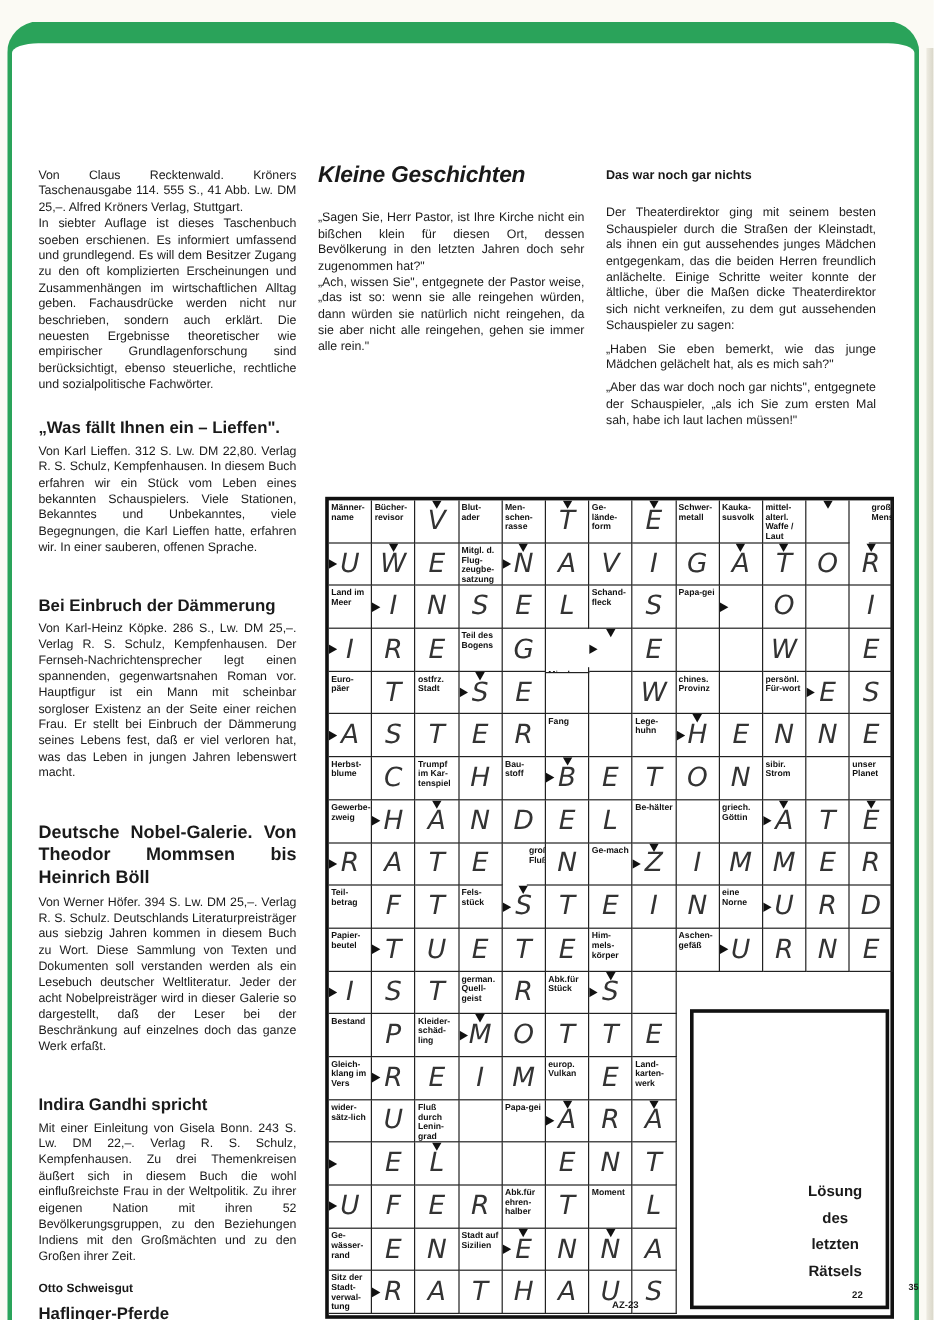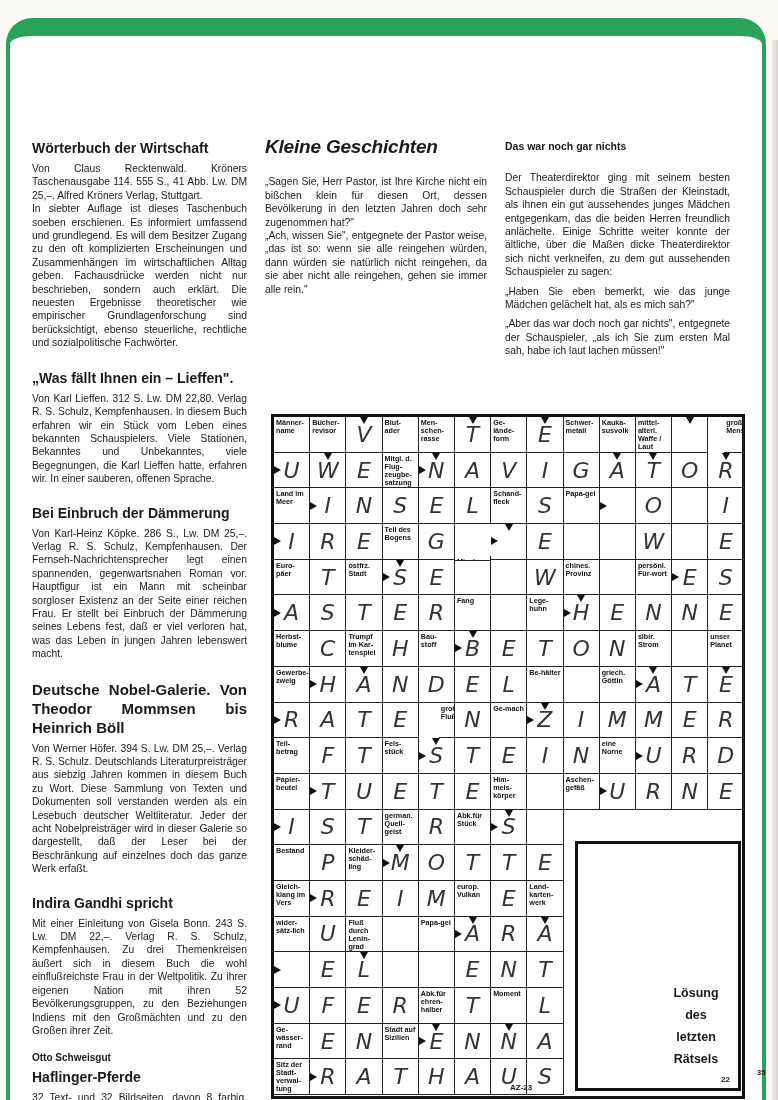--- a/index.html
+++ b/index.html
@@ -7,50 +7,49 @@
        font-family:"Liberation Sans",sans-serif;color:#1a1a1a;}
   .frame{position:absolute;left:6px;top:18px;width:760px;height:1090px;
          border-left:4px solid #2aa35a;border-right:4px solid #2aa35a;border-top:18px solid #2aa35a;
          border-radius:26px 26px 0 0;box-sizing:border-box;background:#ffffff;}
   .col{position:absolute;font-size:10.3px;line-height:13.4px;text-align:justify;}
   .col p{margin:0;}
   .col1{left:32px;top:140px;width:215px;}
   .col2{left:265px;top:140px;width:222px;}
   .col3{left:505px;top:140px;width:225px;}
   h2.h{font-size:14px;font-weight:bold;margin:0 0 5px 0;line-height:17px;text-align:left;}
-  h2.h.sp{margin-top:19px;}
+  h2.h.sp{margin-top:32px;}
   h2.big{font-size:15px;line-height:19px;text-align:justify;}
   h1.title{font-size:19px;font-style:italic;font-weight:900;margin:0 0 22px 0;letter-spacing:-0.2px;}
   h3.s{font-size:10.5px;font-weight:bold;margin:0 0 18px 0;}
   h4.auth{font-size:10px;font-weight:bold;margin:14px 0 4px 0;}
   .gap{height:6px;}
   
   .cw{position:absolute;left:271px;top:414px;width:474px;height:685px;border:3px solid #111;box-sizing:border-box;background:#fff;}
   .grid{position:absolute;left:0;top:0;display:grid;grid-template-columns:repeat(13,36.2px);grid-template-rows:repeat(19,35.7px);}
   .c{border-right:1px solid #222;border-bottom:1px solid #222;box-sizing:border-box;position:relative;overflow:hidden;}
   .c.clue{font-size:7.2px;line-height:8px;font-weight:bold;padding:2px 2px;color:#111;}
   .c.let{font-family:"DejaVu Sans",sans-serif;font-size:22px;font-weight:normal;color:#333;display:flex;align-items:center;justify-content:center;font-style:italic;}
   .arrR::before{content:"";position:absolute;left:0;top:50%;margin-top:-4px;border-left:7px solid #111;border-top:4px solid transparent;border-bottom:4px solid transparent;}
   .arrD::after{content:"";position:absolute;left:50%;top:0;margin-left:-4px;border-top:7px solid #111;border-left:4px solid transparent;border-right:4px solid transparent;}
   .solbox{position:absolute;left:575px;top:841px;width:166px;height:250px;border:3px solid #111;box-sizing:border-box;background:#fff;}
   .solgrid{position:absolute;left:10px;top:9px;font-family:"DejaVu Sans Mono",monospace;font-size:9.3px;line-height:12.6px;letter-spacing:2.9px;white-space:pre;color:#222;}
   .solcap{position:absolute;right:12px;top:138px;width:60px;text-align:center;font-size:12.5px;font-weight:bold;line-height:22px;}
-  .solnum{position:absolute;right:8px;bottom:4px;font-size:8px;font-weight:bold;margin-top:27px;}
+  .solnum{position:absolute;right:19px;bottom:4px;font-size:8px;font-weight:bold;margin-top:27px;}
   .az{position:absolute;left:510px;top:1083px;font-size:8px;font-weight:bold;}
   .pagenum{position:absolute;left:757px;top:1068px;font-size:7.5px;font-weight:bold;}
   .edge{position:absolute;left:772px;top:40px;width:6px;height:1060px;background:linear-gradient(90deg,#eeece2,#d9d6c8);}
 </style>
 </head>
 <body>
 
 <div class="edge"></div>
 <div class="frame"></div>
 
 <div class="col col1">
-  <h2 class="h">Wörterbuch der Wirtschaft</h2>
   <p>Von Claus Recktenwald. Kröners Taschenausgabe 114. 555 S., 41 Abb. Lw. DM 25,–. Alfred Kröners Verlag, Stuttgart.</p>
   <p>In siebter Auflage ist dieses Taschenbuch soeben erschienen. Es informiert umfassend und grundlegend. Es will dem Besitzer Zugang zu den oft komplizierten Erscheinungen und Zusammenhängen im wirtschaftlichen Alltag geben. Fachausdrücke werden nicht nur beschrieben, sondern auch erklärt. Die neuesten Ergebnisse theoretischer wie empirischer Grundlagenforschung sind berücksichtigt, ebenso steuerliche, rechtliche und sozialpolitische Fachwörter.</p>
 
   <h2 class="h sp" style="margin-top:20px">„Was fällt Ihnen ein – Lieffen".</h2>
   <p>Von Karl Lieffen. 312 S. Lw. DM 22,80. Verlag R. S. Schulz, Kempfenhausen. In diesem Buch erfahren wir ein Stück vom Leben eines bekannten Schauspielers. Viele Stationen, Bekanntes und Unbekanntes, viele Begegnungen, die Karl Lieffen hatte, erfahren wir. In einer sauberen, offenen Sprache.</p>
 
   <h2 class="h sp">Bei Einbruch der Dämmerung</h2>
   <p>Von Karl-Heinz Köpke. 286 S., Lw. DM 25,–. Verlag R. S. Schulz, Kempfenhausen. Der Fernseh-Nachrichtensprecher legt einen spannenden, gegenwartsnahen Roman vor. Hauptfigur ist ein Mann mit scheinbar sorgloser Existenz an der Seite einer reichen Frau. Er stellt bei Einbruch der Dämmerung seines Lebens fest, daß er viel verloren hat, was das Leben in jungen Jahren lebenswert macht.</p>
 
   <h2 class="h sp big">Deutsche Nobel-Galerie. Von Theodor Mommsen bis Heinrich Böll</h2>

